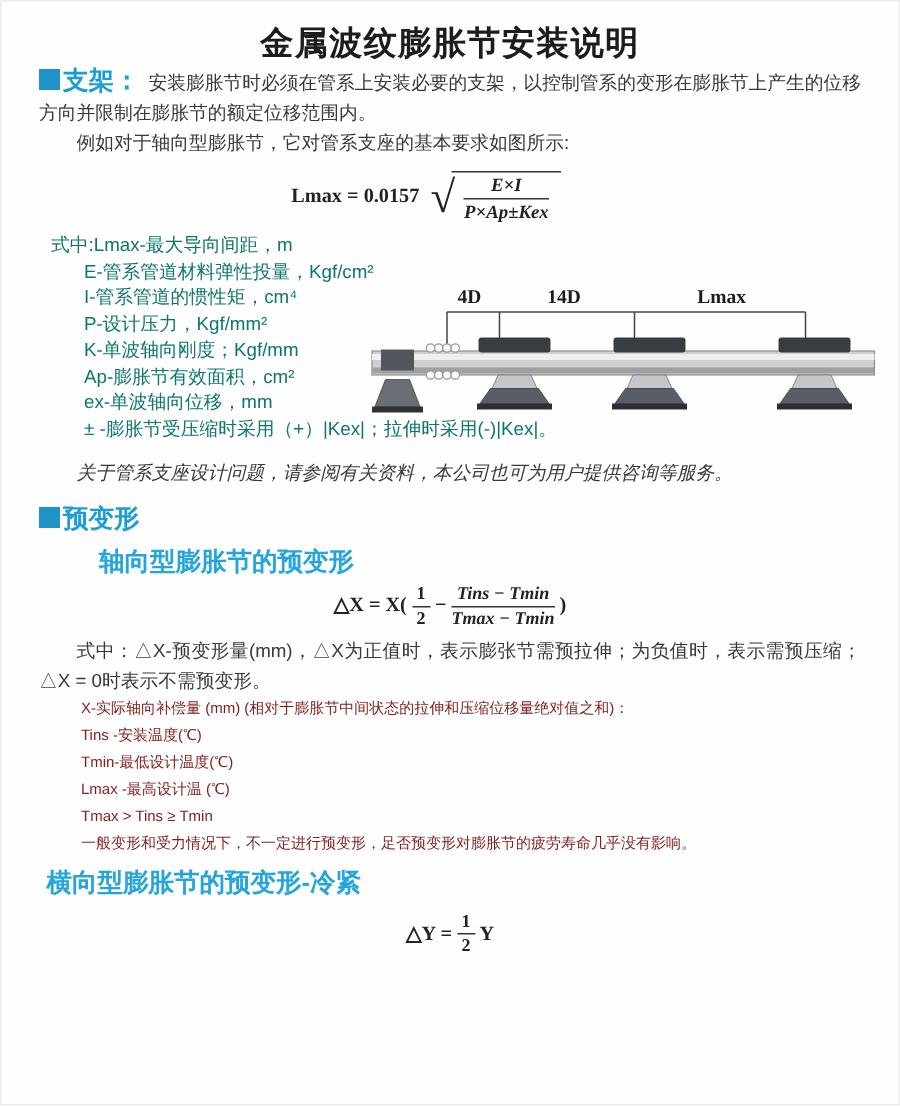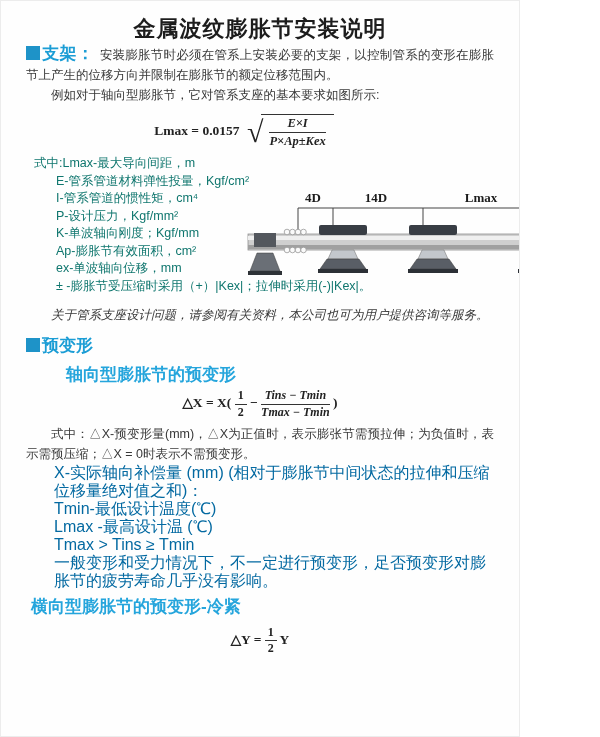--- a/index.html
+++ b/index.html
@@ -1,17 +1,17 @@
 <!DOCTYPE html>
 <html><head>
 <meta charset="utf-8">
 <style>
   html,body { margin:0; padding:0; background:#ffffff; }
   .page {
-    position:relative; width:520px; height:737px; overflow:hidden;
+    position:relative; width:600px; height:737px; overflow:hidden;
     background:#fefefe; color:#333;
     font-family:"Liberation Sans", sans-serif;
     box-sizing:border-box;
     border:1px solid #ececec;
   }
   .content { padding:0 25px; }
   h1.title {
     margin:0; padding-top:13px; text-align:center;
     font-size:22px; font-weight:bold; color:#1c1c1c; letter-spacing:1px;
   }
@@ -52,21 +52,21 @@
   .f2 .serifbit { font-style:italic; }
   .f3 { margin:8px 0 10px 0; }
 
   
   .defs { padding-left:8px; margin-top:2px; }
   .def-line { font-size:12.5px; line-height:17.5px; color:#0f766e; padding-left:22px; }
   .def-line.lead { padding-left:0; }
   .consult { margin-top:10px;font-style:italic; }
 
   .lines { padding-left:28px; }
-  .line { font-size:16px; line-height:18px; color:#0369a1; }
+  .line { font-size:10px; line-height:18px; color:#7f1d1d; }
   .line.indented { padding-left:0; text-indent:0; }
 
   
   .diagram { position:absolute; left:243px; top:186px; width:345px; height:96px; }
   .diagram svg { display:block; }
   .dim-label { font-family:"Liberation Serif", serif; font-weight:bold; font-size:13px; fill:#1c1c1c; }
 </style>
 </head>
 <body>
 
@@ -104,20 +104,21 @@
       <span class="frac"><span class="t">1</span><span class="b">2</span></span>
       <span>−</span>
       <span class="frac serifbit"><span class="t">Tins − Tmin</span><span class="b">Tmax − Tmin</span></span>
       <span>)</span>
     </div>
 
     <p class="para indent">式中：△X-预变形量(mm)，△X为正值时，表示膨张节需预拉伸；为负值时，表示需预压缩；△X = 0时表示不需预变形。</p>
 
     <div class="lines">
       <div class="line">X-实际轴向补偿量 (mm) (相对于膨胀节中间状态的拉伸和压缩位移量绝对值之和)：</div>
+      <div class="line">Tins -安装温度(℃)</div>
       <div class="line">Tmin-最低设计温度(℃)</div>
       <div class="line">Lmax -最高设计温 (℃)</div>
       <div class="line">Tmax &gt; Tins ≥ Tmin</div>
       <div class="line indented">一般变形和受力情况下，不一定进行预变形，足否预变形对膨胀节的疲劳寿命几乎没有影响。</div>
     </div>
 
     <h3 class="sub-head lateral">横向型膨胀节的预变形-冷紧</h3>
 
     <div class="formula f3">
       <span>△Y =</span>

